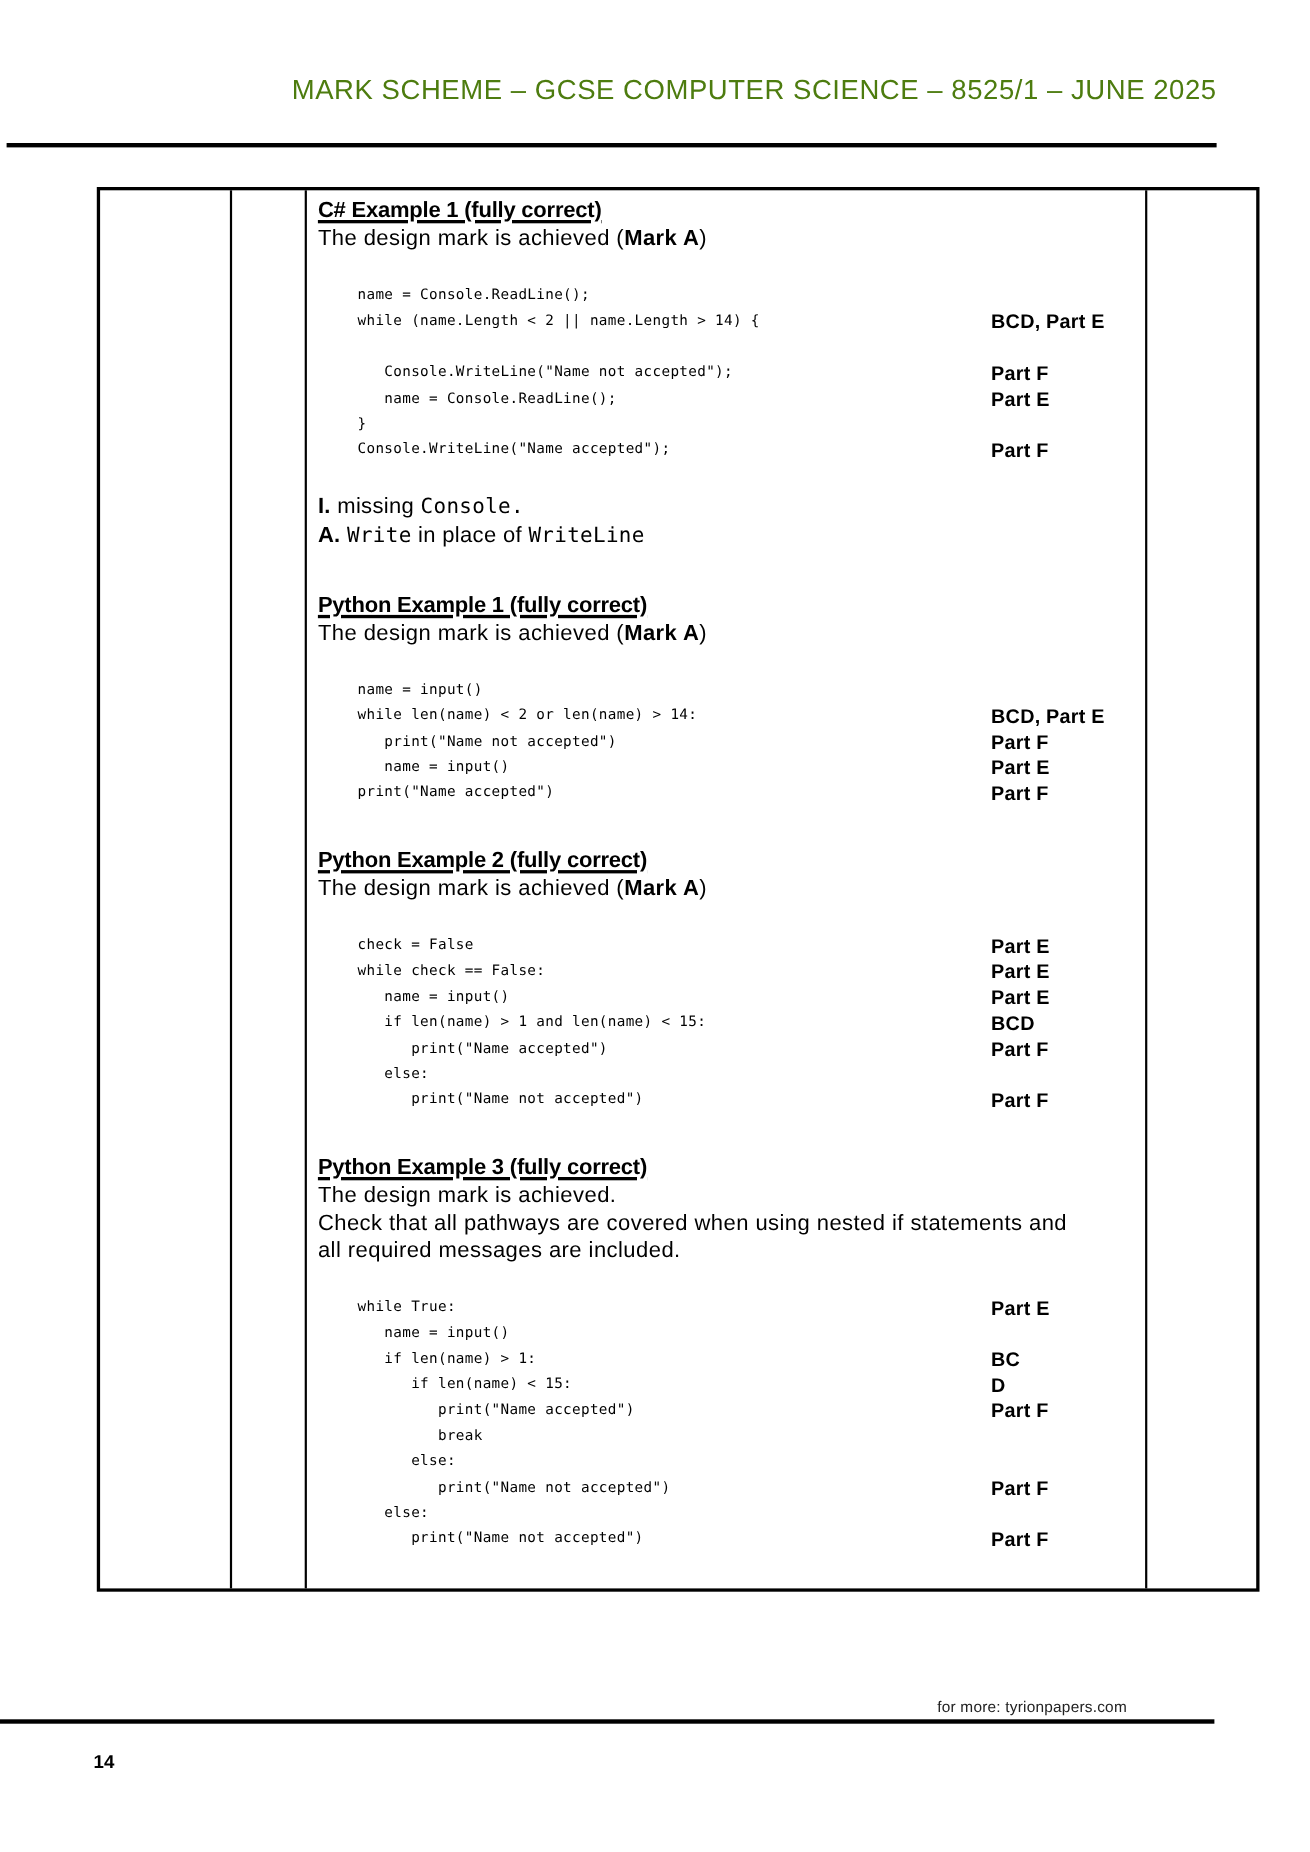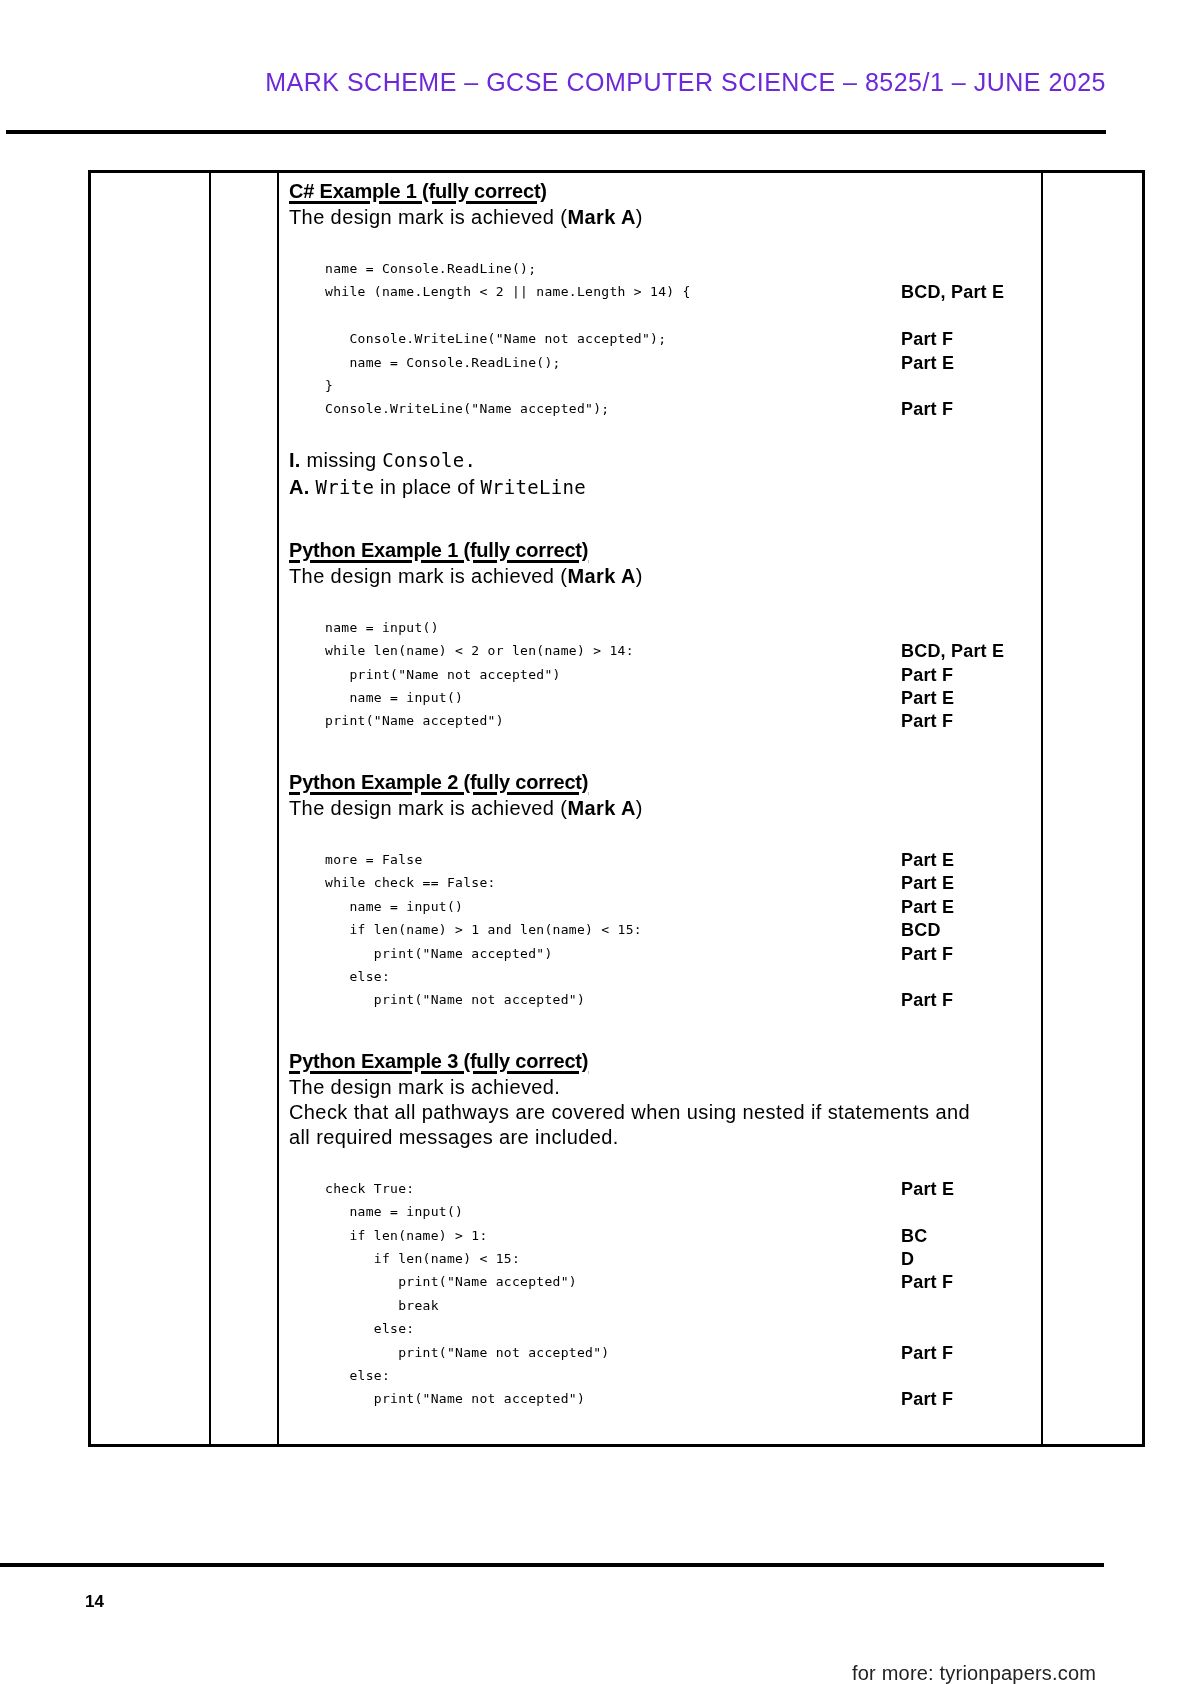--- a/index.html
+++ b/index.html
@@ -14,32 +14,32 @@
   }
 
   
   .header-title {
     position:absolute;
     top:68px; right:85px;
     font-size:25px;
     font-weight:400;
     letter-spacing:0.5px;
     white-space:nowrap;
-    color:#6d28d9;
+    color:#4d7c0f;
   }
   .rule { position:absolute; background:#000; }
   .rule-top    { top:130px; left:6px;  width:1100px; height:4px; }
   .rule-bottom { top:1563px; left:0;   width:1104px; height:4px; }
   .page-number {
     position:absolute; left:85px; top:1592px;
     font-size:17px; font-weight:700;
   }
   .watermark {
-    position:absolute; left:852px; top:1662px;
-    font-size:20px; color:#222; letter-spacing:0.2px;
+    position:absolute; left:852px; top:1543px;
+    font-size:14px; color:#222; letter-spacing:0.2px;
     white-space:nowrap;
   }
 
   
   .markscheme-table {
     position:absolute;
     left:88px; top:170px;
     width:1057px; height:1277px;
     border:3px solid #000;
     box-sizing:border-box;
@@ -151,38 +151,38 @@
             <div class="code-line"><span class="code">   name = input()</span><span class="ann">Part E</span></div>
             <div class="code-line"><span class="code">print("Name accepted")</span><span class="ann">Part F</span></div>
           </div>
       </section>
 
       <section class="example">
         <div class="heading-row"><span class="ex-heading">Python Example 2 (fully correct)</span></div>
         <p class="ex-intro"><span>The design mark is achieved (</span><b>Mark A</b><span>)</span></p>
         <div class="codeblock">
 
-        <div class="code-line"><span class="code">more = False</span><span class="ann">Part E</span></div>
+        <div class="code-line"><span class="code">check = False</span><span class="ann">Part E</span></div>
             <div class="code-line"><span class="code">while check == False:</span><span class="ann">Part E</span></div>
             <div class="code-line"><span class="code">   name = input()</span><span class="ann">Part E</span></div>
             <div class="code-line"><span class="code">   if len(name) &gt; 1 and len(name) &lt; 15:</span><span class="ann">BCD</span></div>
             <div class="code-line"><span class="code">      print("Name accepted")</span><span class="ann">Part F</span></div>
             <div class="code-line"><span class="code">   else:</span><span class="ann"></span></div>
             <div class="code-line"><span class="code">      print("Name not accepted")</span><span class="ann">Part F</span></div>
           </div>
       </section>
 
       <section class="example">
         <div class="heading-row"><span class="ex-heading">Python Example 3 (fully correct)</span></div>
         <div class="intro-line" style="margin-top:1px;">The design mark is achieved.</div>
         <div class="intro-line">Check that all pathways are covered when using nested if statements and</div>
         <div class="intro-line">all required messages are included.</div>
         <div class="codeblock">
 
-        <div class="code-line"><span class="code">check True:</span><span class="ann">Part E</span></div>
+        <div class="code-line"><span class="code">while True:</span><span class="ann">Part E</span></div>
             <div class="code-line"><span class="code">   name = input()</span><span class="ann"></span></div>
             <div class="code-line"><span class="code">   if len(name) &gt; 1:</span><span class="ann">BC</span></div>
             <div class="code-line"><span class="code">      if len(name) &lt; 15:</span><span class="ann">D</span></div>
             <div class="code-line"><span class="code">         print("Name accepted")</span><span class="ann">Part F</span></div>
             <div class="code-line"><span class="code">         break</span><span class="ann"></span></div>
             <div class="code-line"><span class="code">      else:</span><span class="ann"></span></div>
             <div class="code-line"><span class="code">         print("Name not accepted")</span><span class="ann">Part F</span></div>
             <div class="code-line"><span class="code">   else:</span><span class="ann"></span></div>
             <div class="code-line"><span class="code">      print("Name not accepted")</span><span class="ann">Part F</span></div>
           </div>

